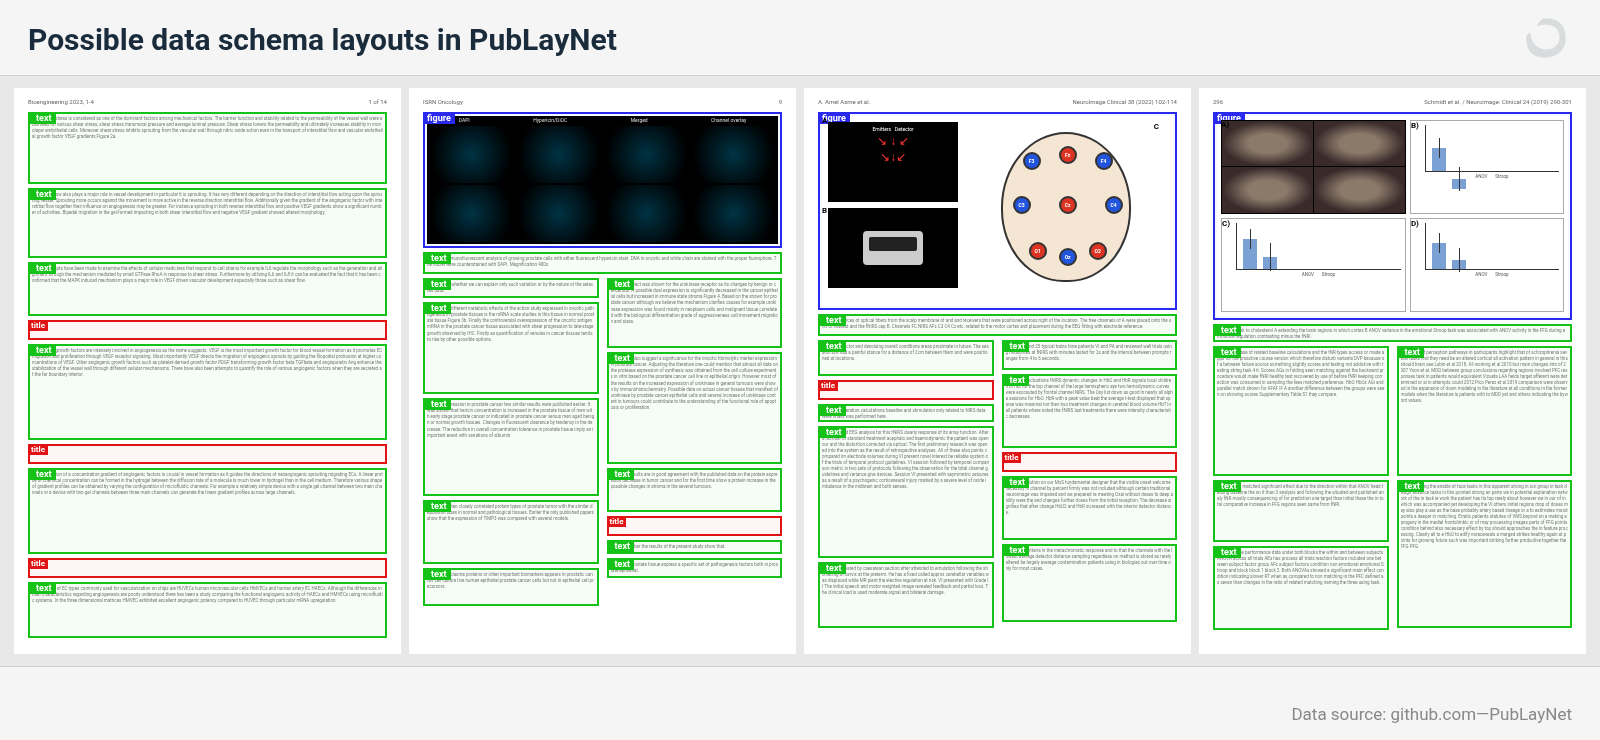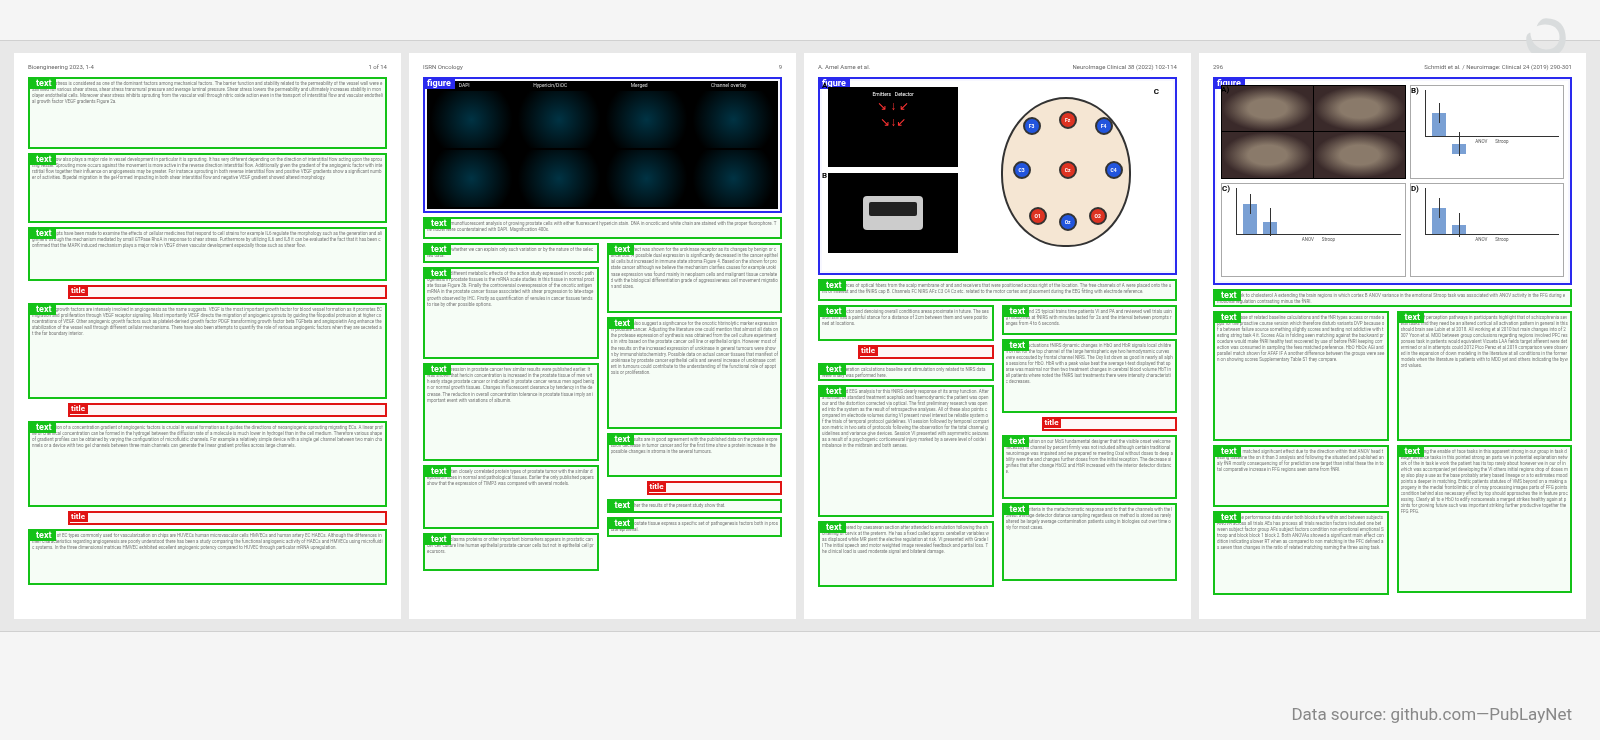--- a/index.html
+++ b/index.html
@@ -54,21 +54,21 @@
     color: #666;
     margin-bottom: 6px;
   }
   .box {
     position: relative;
     margin-bottom: 4px;
     padding: 2px;
   }
   .box-figure { border: 2px solid #2a2aee; background: rgba(60,60,255,0.04); }
   .box-text   { border: 2px solid #14c218; background: rgba(20,194,24,0.04); }
-  .box-title  { border: 2px solid #e01414; background: rgba(224,20,20,0.04); height: 14px; margin-left: 40px; }
+  .box-title  { border: 2px solid #e01414; background: rgba(224,20,20,0.04); height: 20px; }
   .tag {
     position: absolute;
     top: -2px;
     left: -2px;
     font-size: 9px;
     font-weight: 700;
     color: #fff;
     padding: 0 4px;
     line-height: 12px;
   }
@@ -142,20 +142,21 @@
     right: 28px;
     font-size: 17px;
     color: #888;
   }
   .panel-label{position:absolute;font-size:8px;font-weight:bold;color:#000;}
 </style>
 </head>
 <body>
 
 <div class="header">
+  <div class="title">Possible data schema layouts in PubLayNet</div>
   <svg class="logo" viewBox="0 0 50 50">
     <path d="M25 6 C38 6 44 14 44 25 C44 38 34 44 23 44 C12 44 6 36 6 26 C6 22 8 20 10 20 C10 28 16 36 25 36 C34 36 38 30 38 24 C38 16 32 12 24 12 C20 12 18 13 16 14 C18 9 21 6 25 6 Z" fill="#d9dcdd"></path>
   </svg>
 </div>
 
 <div class="pages-row">
 
   <div class="page">
     <div class="page-header">
       <span>Bioengineering 2023, 1-4</span>

